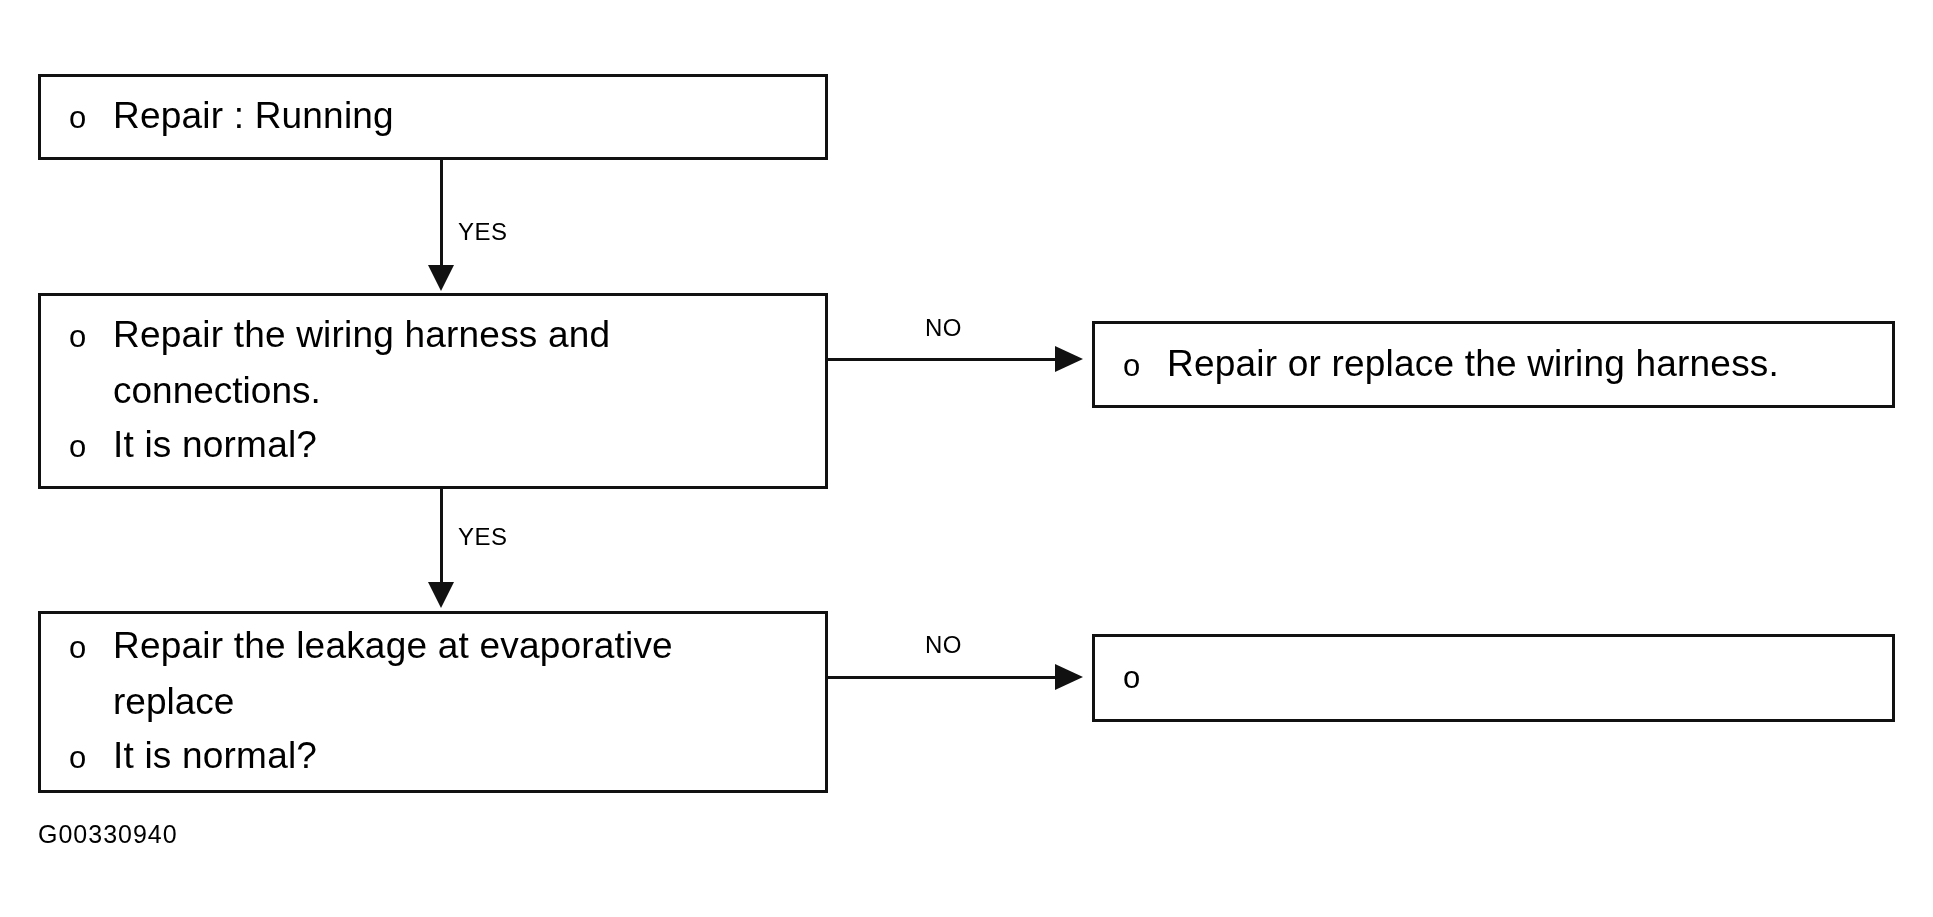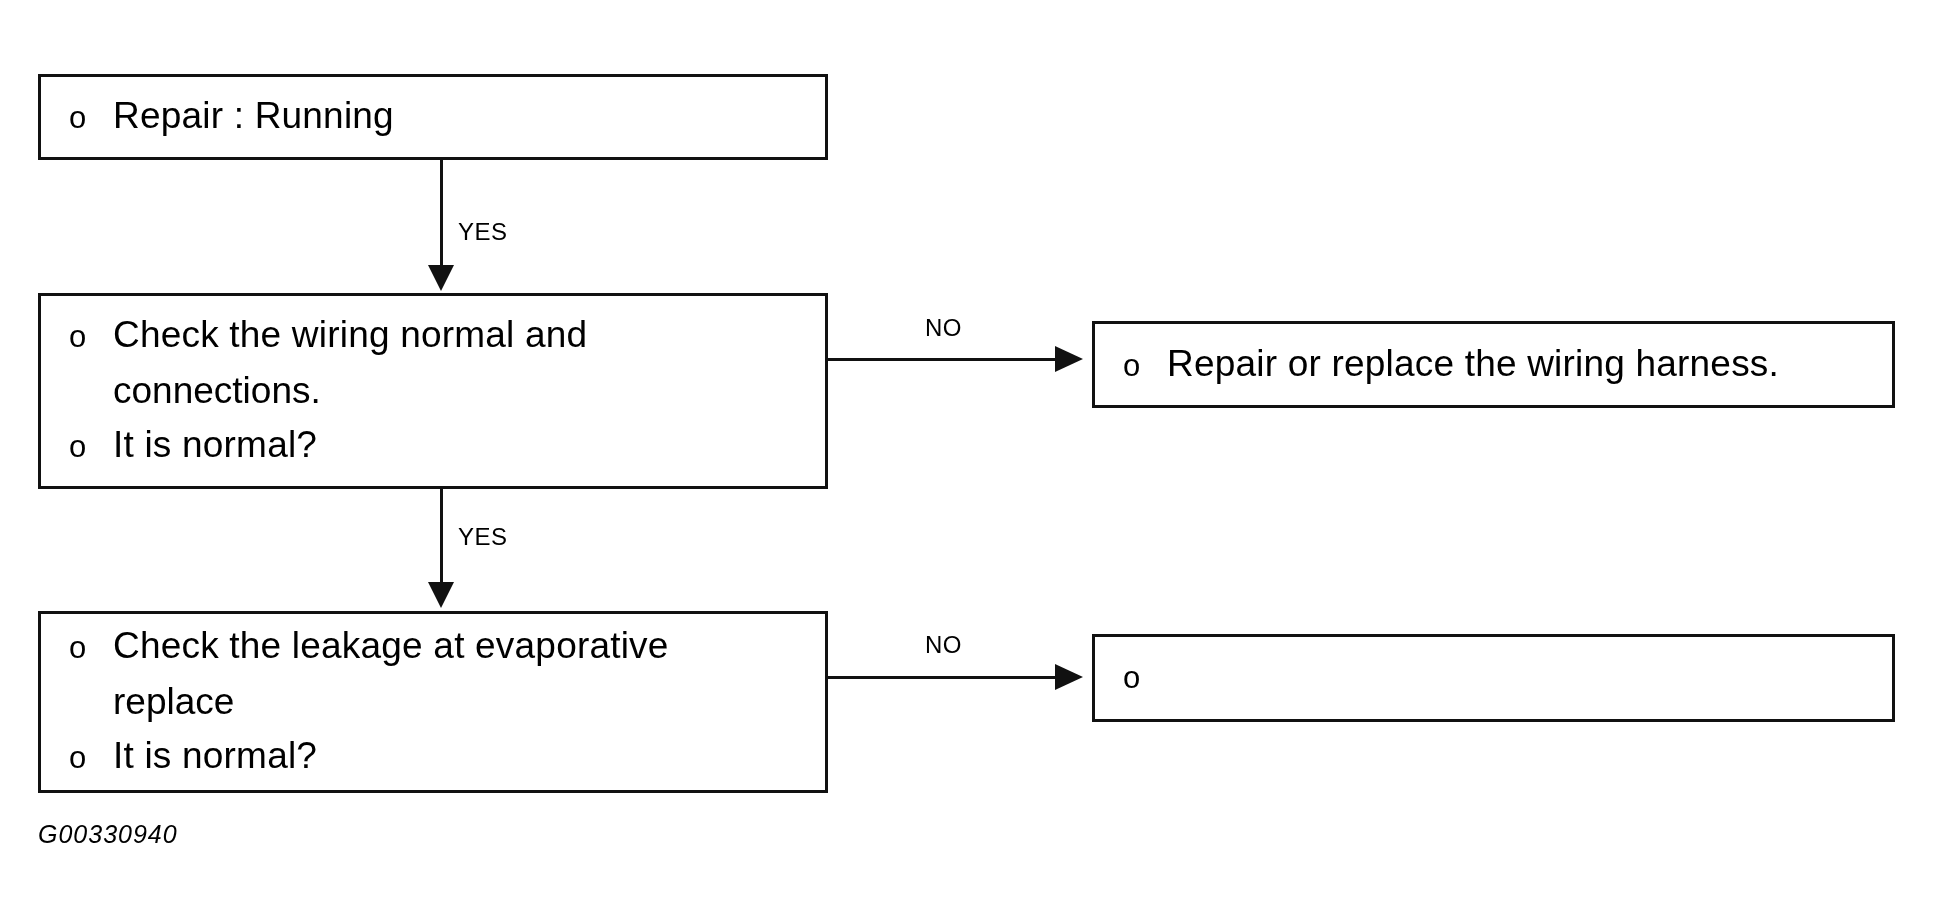--- a/index.html
+++ b/index.html
@@ -127,21 +127,21 @@
   </div>
 
   <div class="v-line" style="left:440px; top:160px; height:108px;"></div>
   <div class="arrow-down" style="left:428px; top:265px;"></div>
   <div class="edge-label" style="left:458px; top:212px;">YES</div>
 
   <div class="flow-box" style="left:38px; top:293px; width:790px; height:196px;">
     <div class="box-lines">
       <div class="bullet-line">
         <span class="bullet-mark">o</span>
-        <span class="bullet-text">Check the wiring normal and</span>
+        <span class="bullet-text">Repair the wiring harness and</span>
       </div>
       <div class="cont-line">
         <span class="bullet-mark">o</span>
         <span class="bullet-text">connections.</span>
       </div>
       <div class="bullet-line">
         <span class="bullet-mark">o</span>
         <span class="bullet-text">It is normal?</span>
       </div>
     </div>
@@ -161,21 +161,21 @@
   </div>
 
   <div class="v-line" style="left:440px; top:489px; height:93px;"></div>
   <div class="arrow-down" style="left:428px; top:582px;"></div>
   <div class="edge-label" style="left:458px; top:517px;">YES</div>
 
   <div class="flow-box" style="left:38px; top:611px; width:790px; height:182px;">
     <div class="box-lines">
       <div class="bullet-line">
         <span class="bullet-mark">o</span>
-        <span class="bullet-text">Check the leakage at evaporative</span>
+        <span class="bullet-text">Repair the leakage at evaporative</span>
       </div>
       <div class="cont-line">
         <span class="bullet-mark">o</span>
         <span class="bullet-text">replace</span>
       </div>
       <div class="bullet-line">
         <span class="bullet-mark">o</span>
         <span class="bullet-text">It is normal?</span>
       </div>
     </div>
@@ -186,15 +186,15 @@
   <div class="edge-label" style="left:925px; top:625px;">NO</div>
 
   <div class="flow-box" style="left:1092px; top:634px; width:803px; height:88px;">
     <div class="box-lines">
       <div class="bullet-line">
         <span class="bullet-mark">o</span>
       </div>
     </div>
   </div>
 
-  <div class="figure-caption" style="left:38px; top:820px;font-style:italic;">G00330940</div>
+  <div class="figure-caption" style="left:38px; top:820px;">G00330940</div>
 
 </div>
 
 </body></html>

